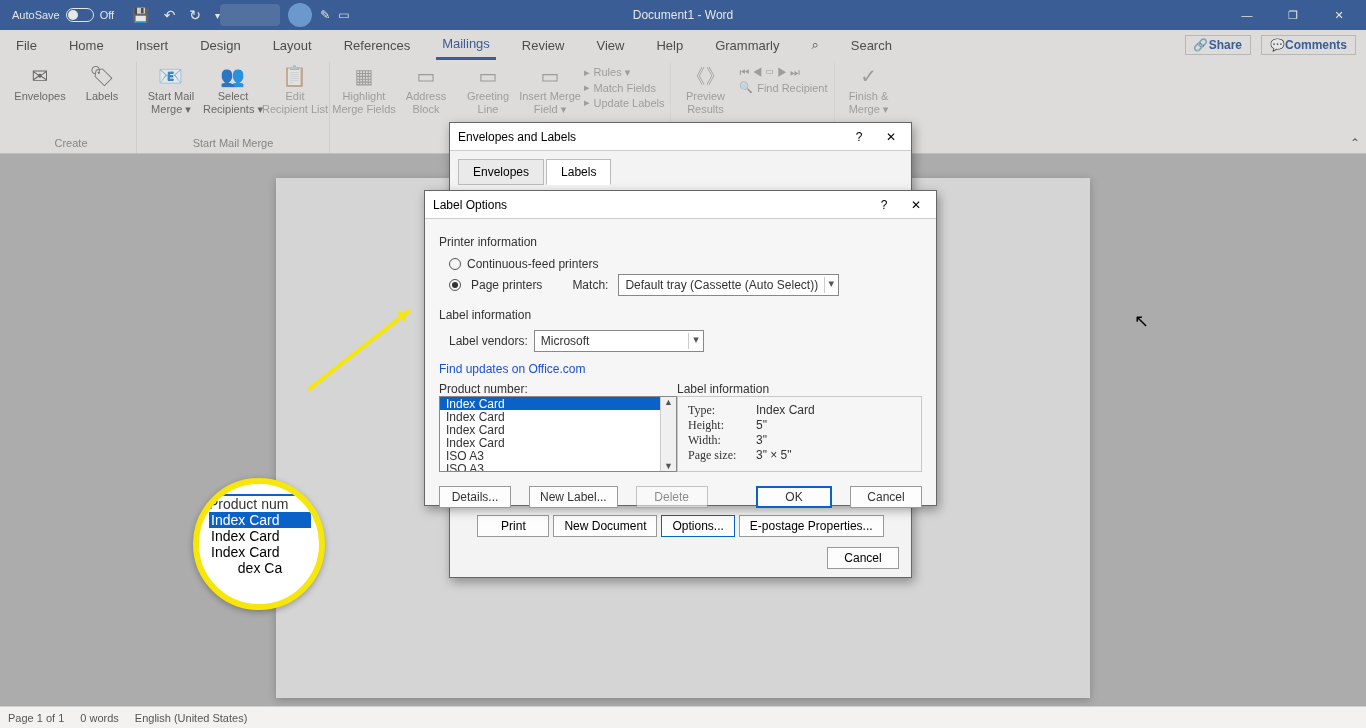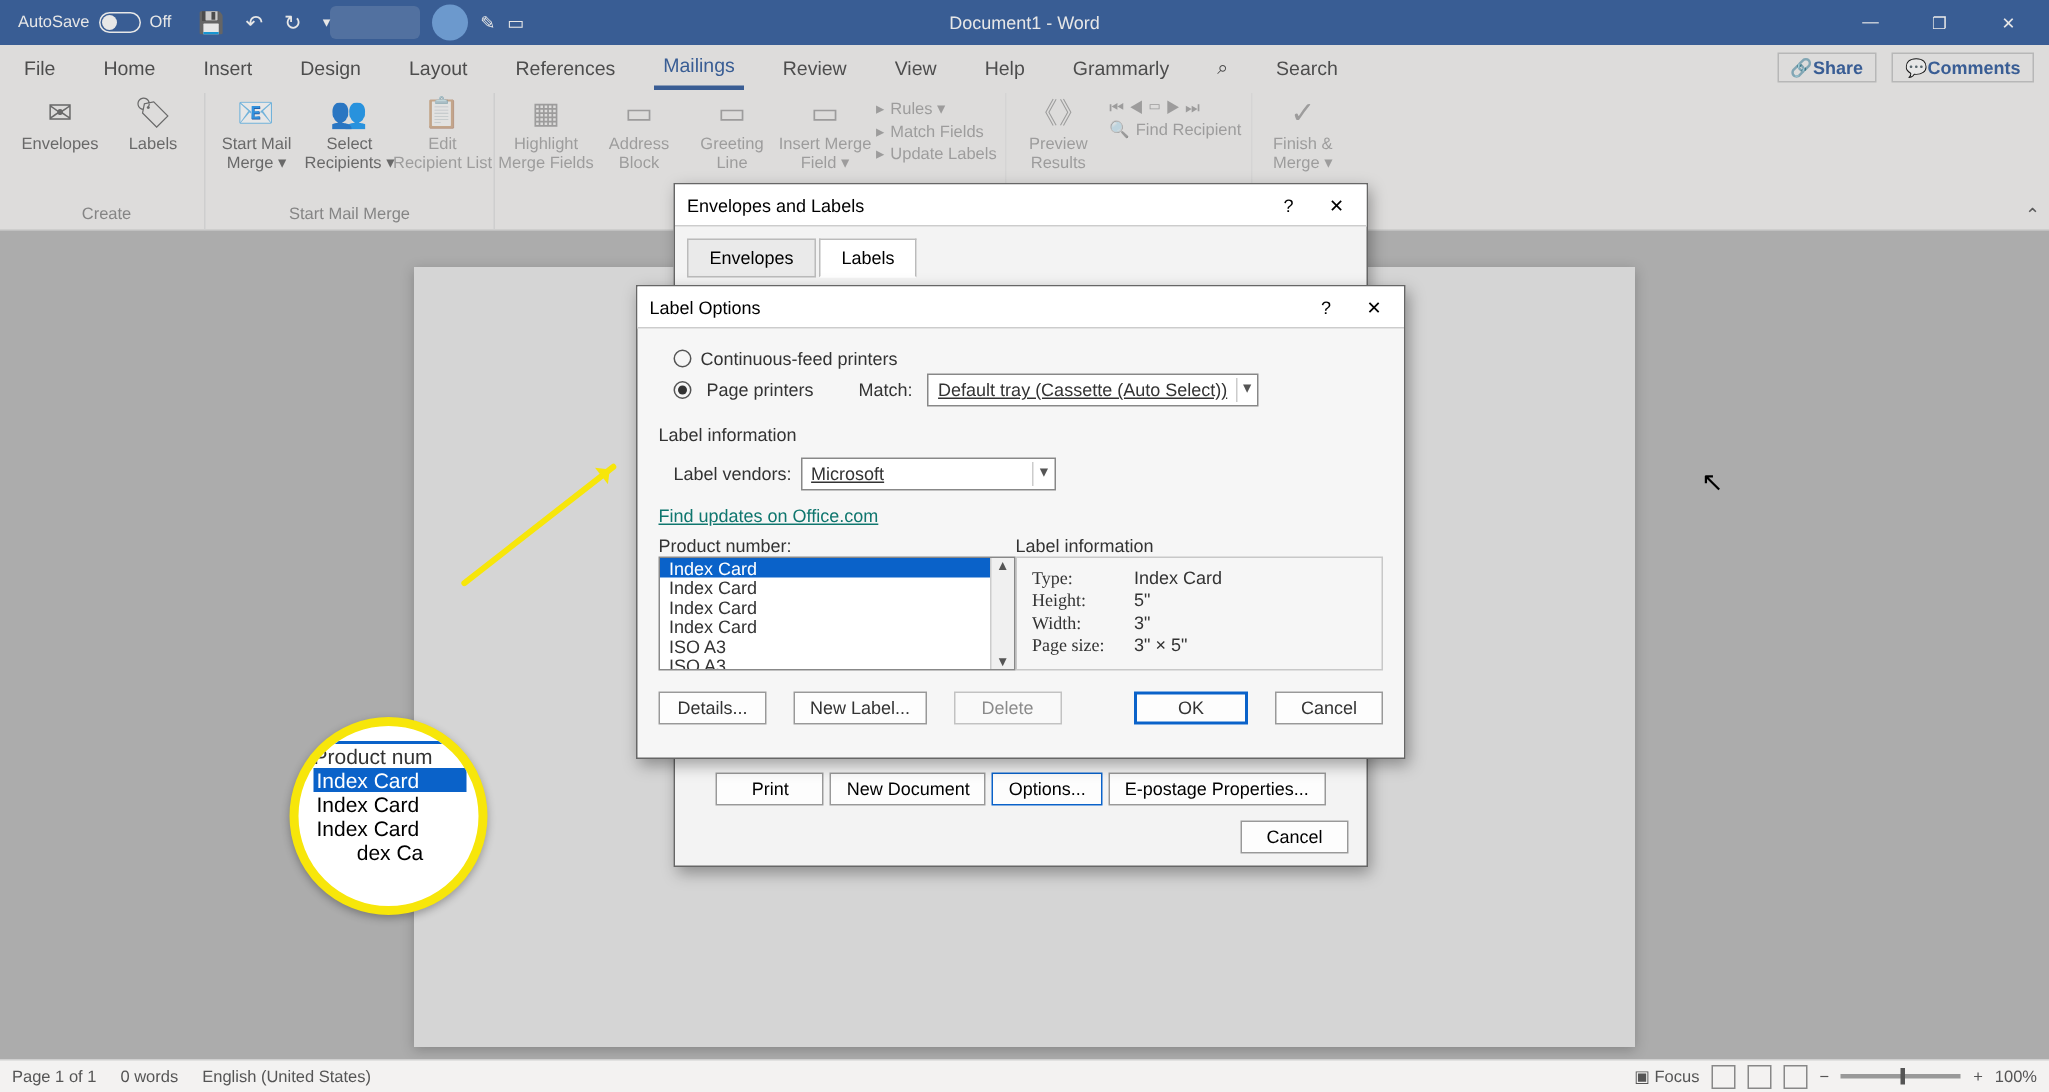--- a/index.html
+++ b/index.html
@@ -64,23 +64,23 @@
 .dlg1 .cancel-row { position:absolute; bottom:8px; right:12px;}
 
 
 .dlg2 { left:424px; top:190px; width:513px; height:316px; background:#f6f6f6;}
 .dlg2 .body { padding:10px 14px; font-size:12px; color:#333;}
 .sect-title { font-size:12px; color:#333; margin:6px 0 8px;}
 .radio-row { display:flex; align-items:center; gap:6px; margin:3px 0 3px 10px;}
 .radio { width:12px; height:12px; border:1px solid #555; border-radius:50%; display:inline-flex; align-items:center; justify-content:center;}
 .radio.checked::after { content:""; width:6px; height:6px; background:#333; border-radius:50%;}
 .tray-select { display:flex; align-items:center; gap:10px; margin-left:10px;}
-.select-box { height:22px; border:1px solid #888; background:#fff; display:flex; align-items:center; padding:0 20px 0 6px; position:relative; min-width:200px;text-decoration:underline;}
+.select-box { height:22px; border:1px solid #888; background:#fff; display:flex; align-items:center; padding:0 20px 0 6px; position:relative; min-width:200px;}
 .select-box::after{content:"▾"; position:absolute; right:4px; top:2px; font-size:11px; color:#555; border-left:1px solid #ccc; padding-left:4px; height:16px;}
-.link { color:#0f766e; text-decoration:underline; font-size:12px; }
+.link { color:#1d4ed8; font-size:12px; }
 .two-col { display:flex; margin-top:4px;}
 .listbox { width:238px; height:76px; border:1px solid #888; background:#fff; font-size:12px; overflow:hidden; position:relative;}
 .listbox .row { padding:1px 6px; height:13px; line-height:13px;}
 .listbox .row.sel { background:#0a62c9; color:#fff;}
 .listbox .scroll { position:absolute; right:0; top:0; width:16px; height:100%; background:#f0f0f0; border-left:1px solid #ccc; display:flex; flex-direction:column; align-items:center; justify-content:space-between; font-size:9px; color:#555;}
 .info-grid { font-size:12px; border:1px solid #c8c8c8; padding:6px 10px; flex:1; height:76px;}
 .info-grid .r { display:flex; gap:6px;}
 .info-grid .k { width:62px;font-family:Liberation Serif, serif;}
 .dlg2 .btn-row { display:flex; gap:18px; margin-top:14px;}
 .dlg2 .btn-row .spacer { flex:1;}
@@ -273,20 +273,21 @@
 
 <div class="dlg dlg2">
   <div class="dlg-title">
     <span>Label Options</span>
     <div class="r">
         <span>?</span>
         <span>✕</span>
       </div>
   </div>
   <div class="body">
+    <div class="sect-title">Printer information</div>
     <div class="radio-row">
       <span class="radio"></span>
       <span>Continuous-feed printers</span>
     </div>
     <div class="radio-row tray-select">
       <span class="radio checked"></span>
       <span>Page printers</span>
       <span style="margin-left:20px">Match:</span>
       <div class="select-box">
           <span>Default tray (Cassette (Auto Select))</span>
@@ -362,23 +363,13 @@
     <div class="norm" style="text-align:center">dex Ca</div>
   </div>
 </div>
 
 <div class="cursor">↖</div>
 
 <div class="status">
   <span>Page 1 of 1</span>
   <span>0 words</span>
   <span>English (United States)</span>
-  <div class="right">
-    <span>▣ <span>Focus</span></span>
-    <span class="view-ico"></span>
-    <span class="view-ico"></span>
-    <span class="view-ico"></span>
-    <span>−</span>
-    <span class="slider"></span>
-    <span>+</span>
-    <span>100%</span>
-  </div>
 </div>
 
 </body></html>

